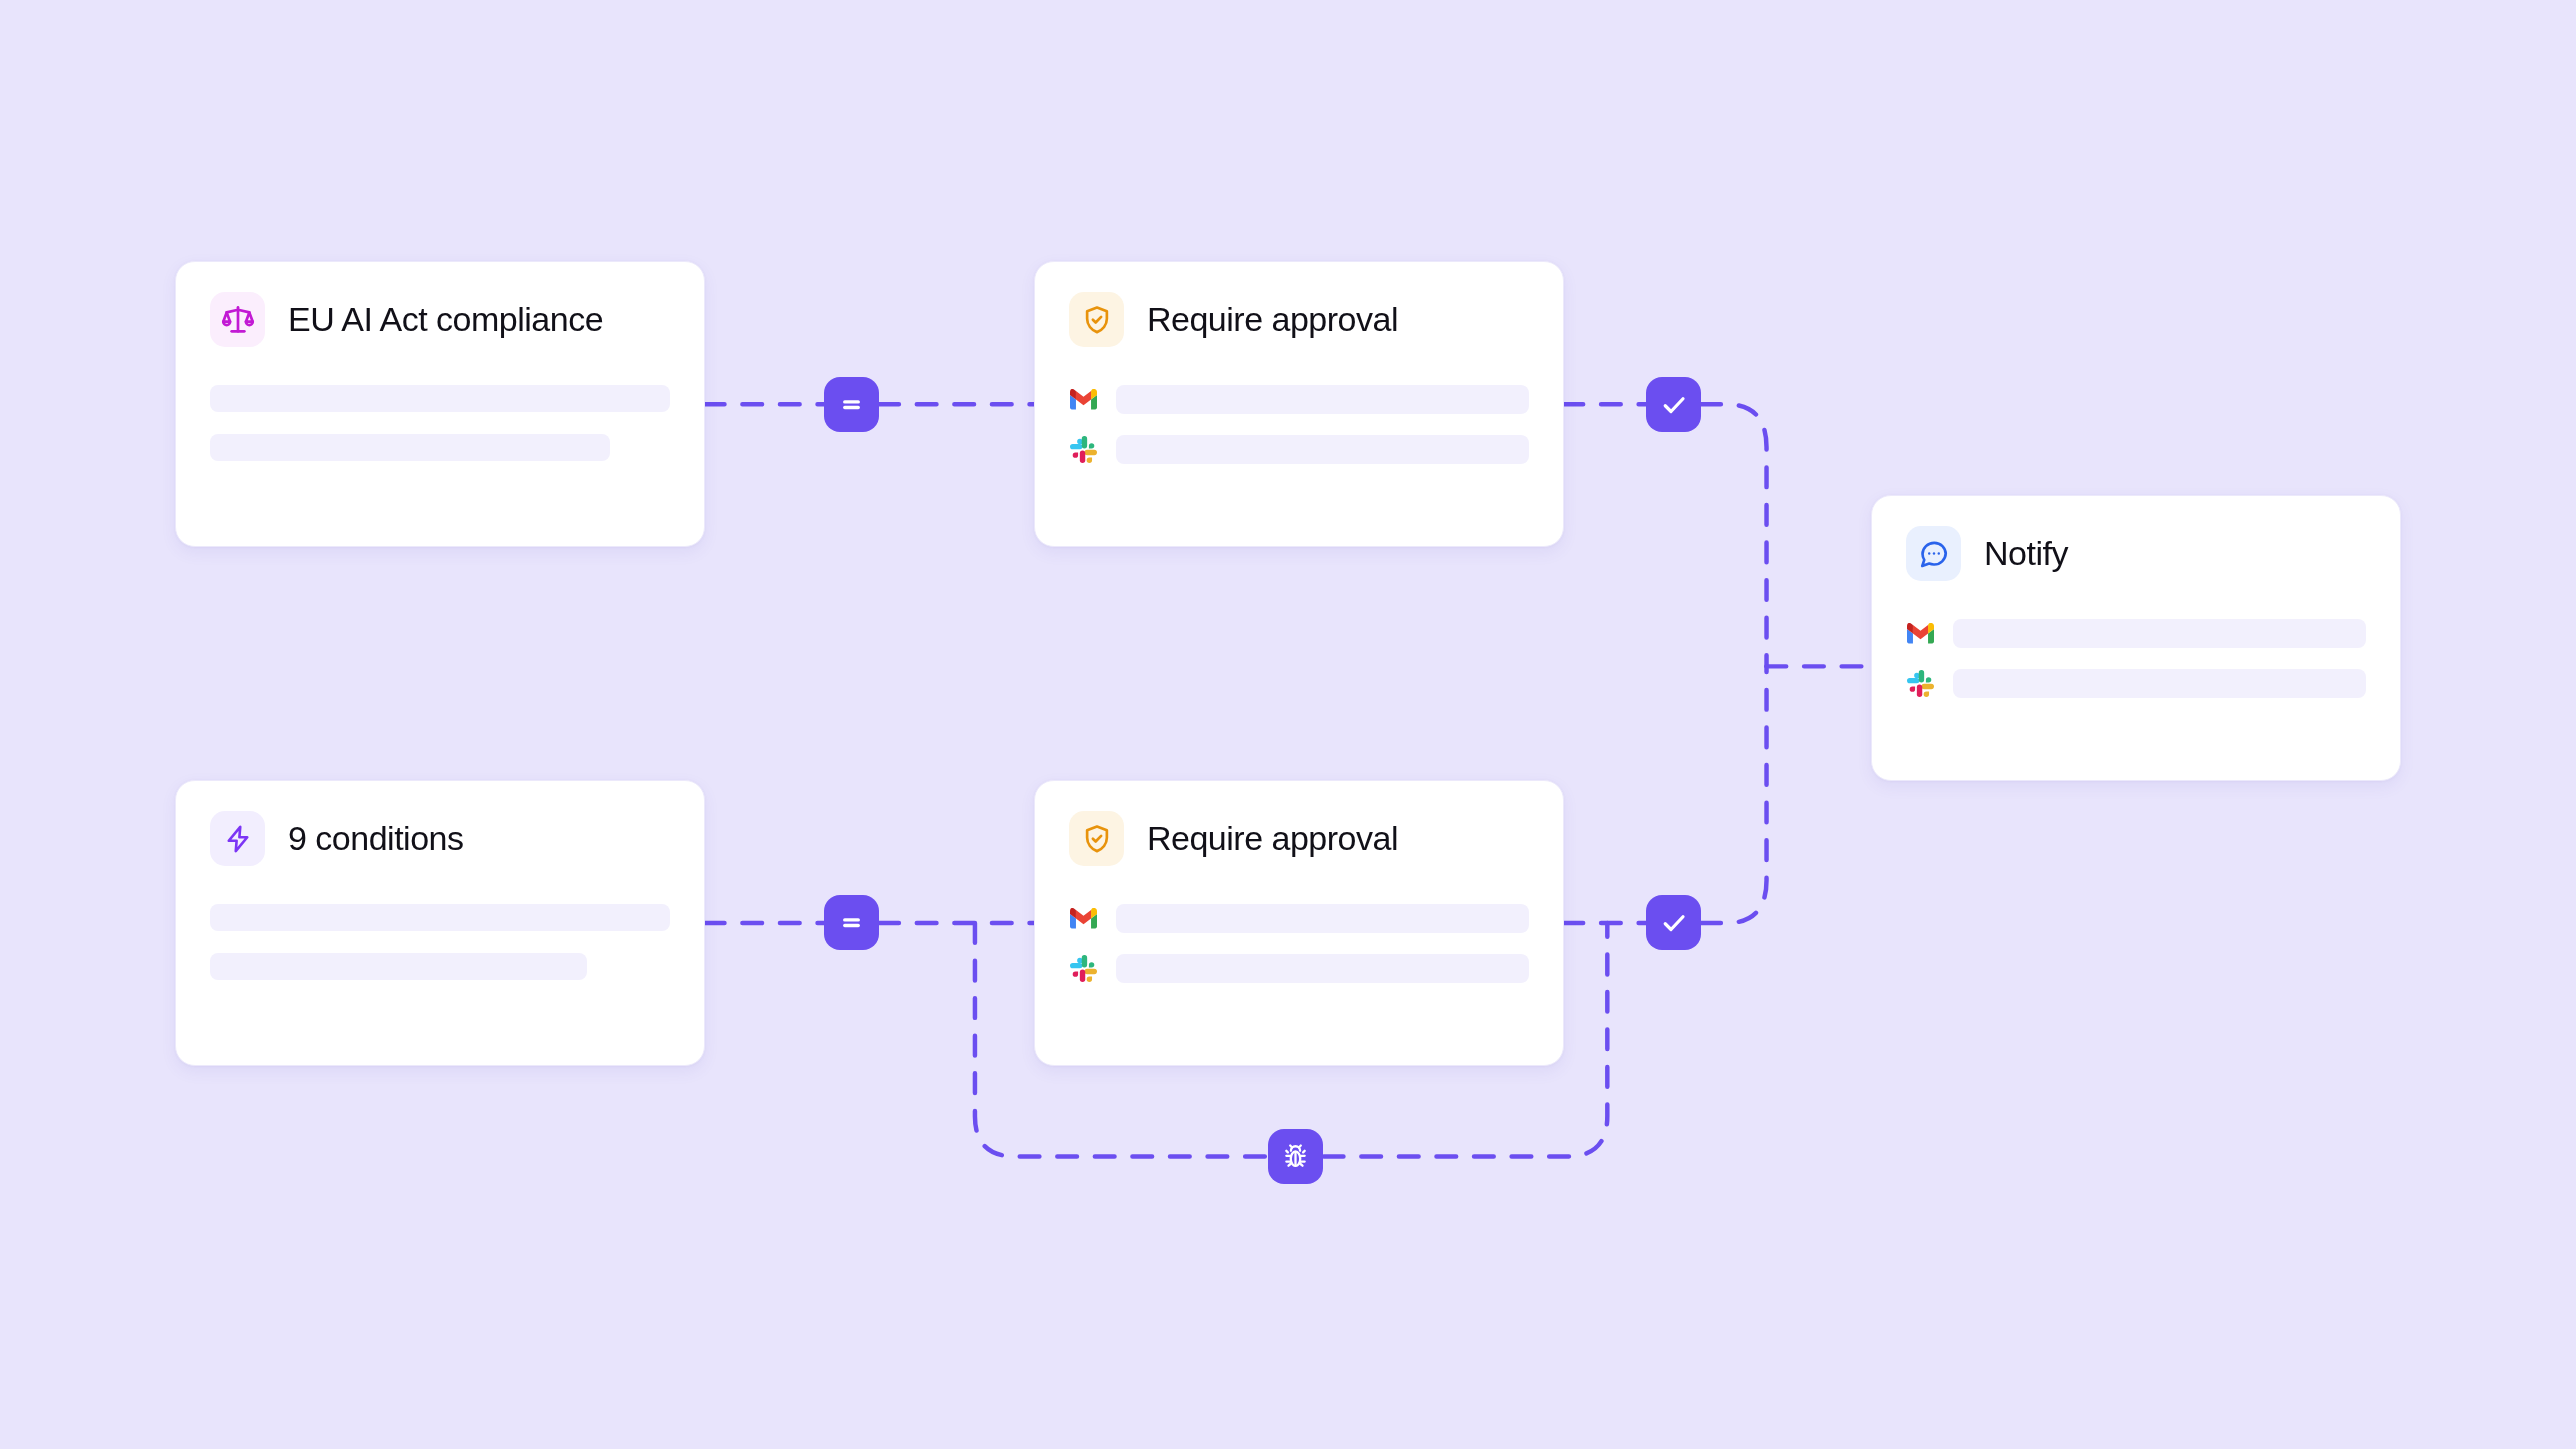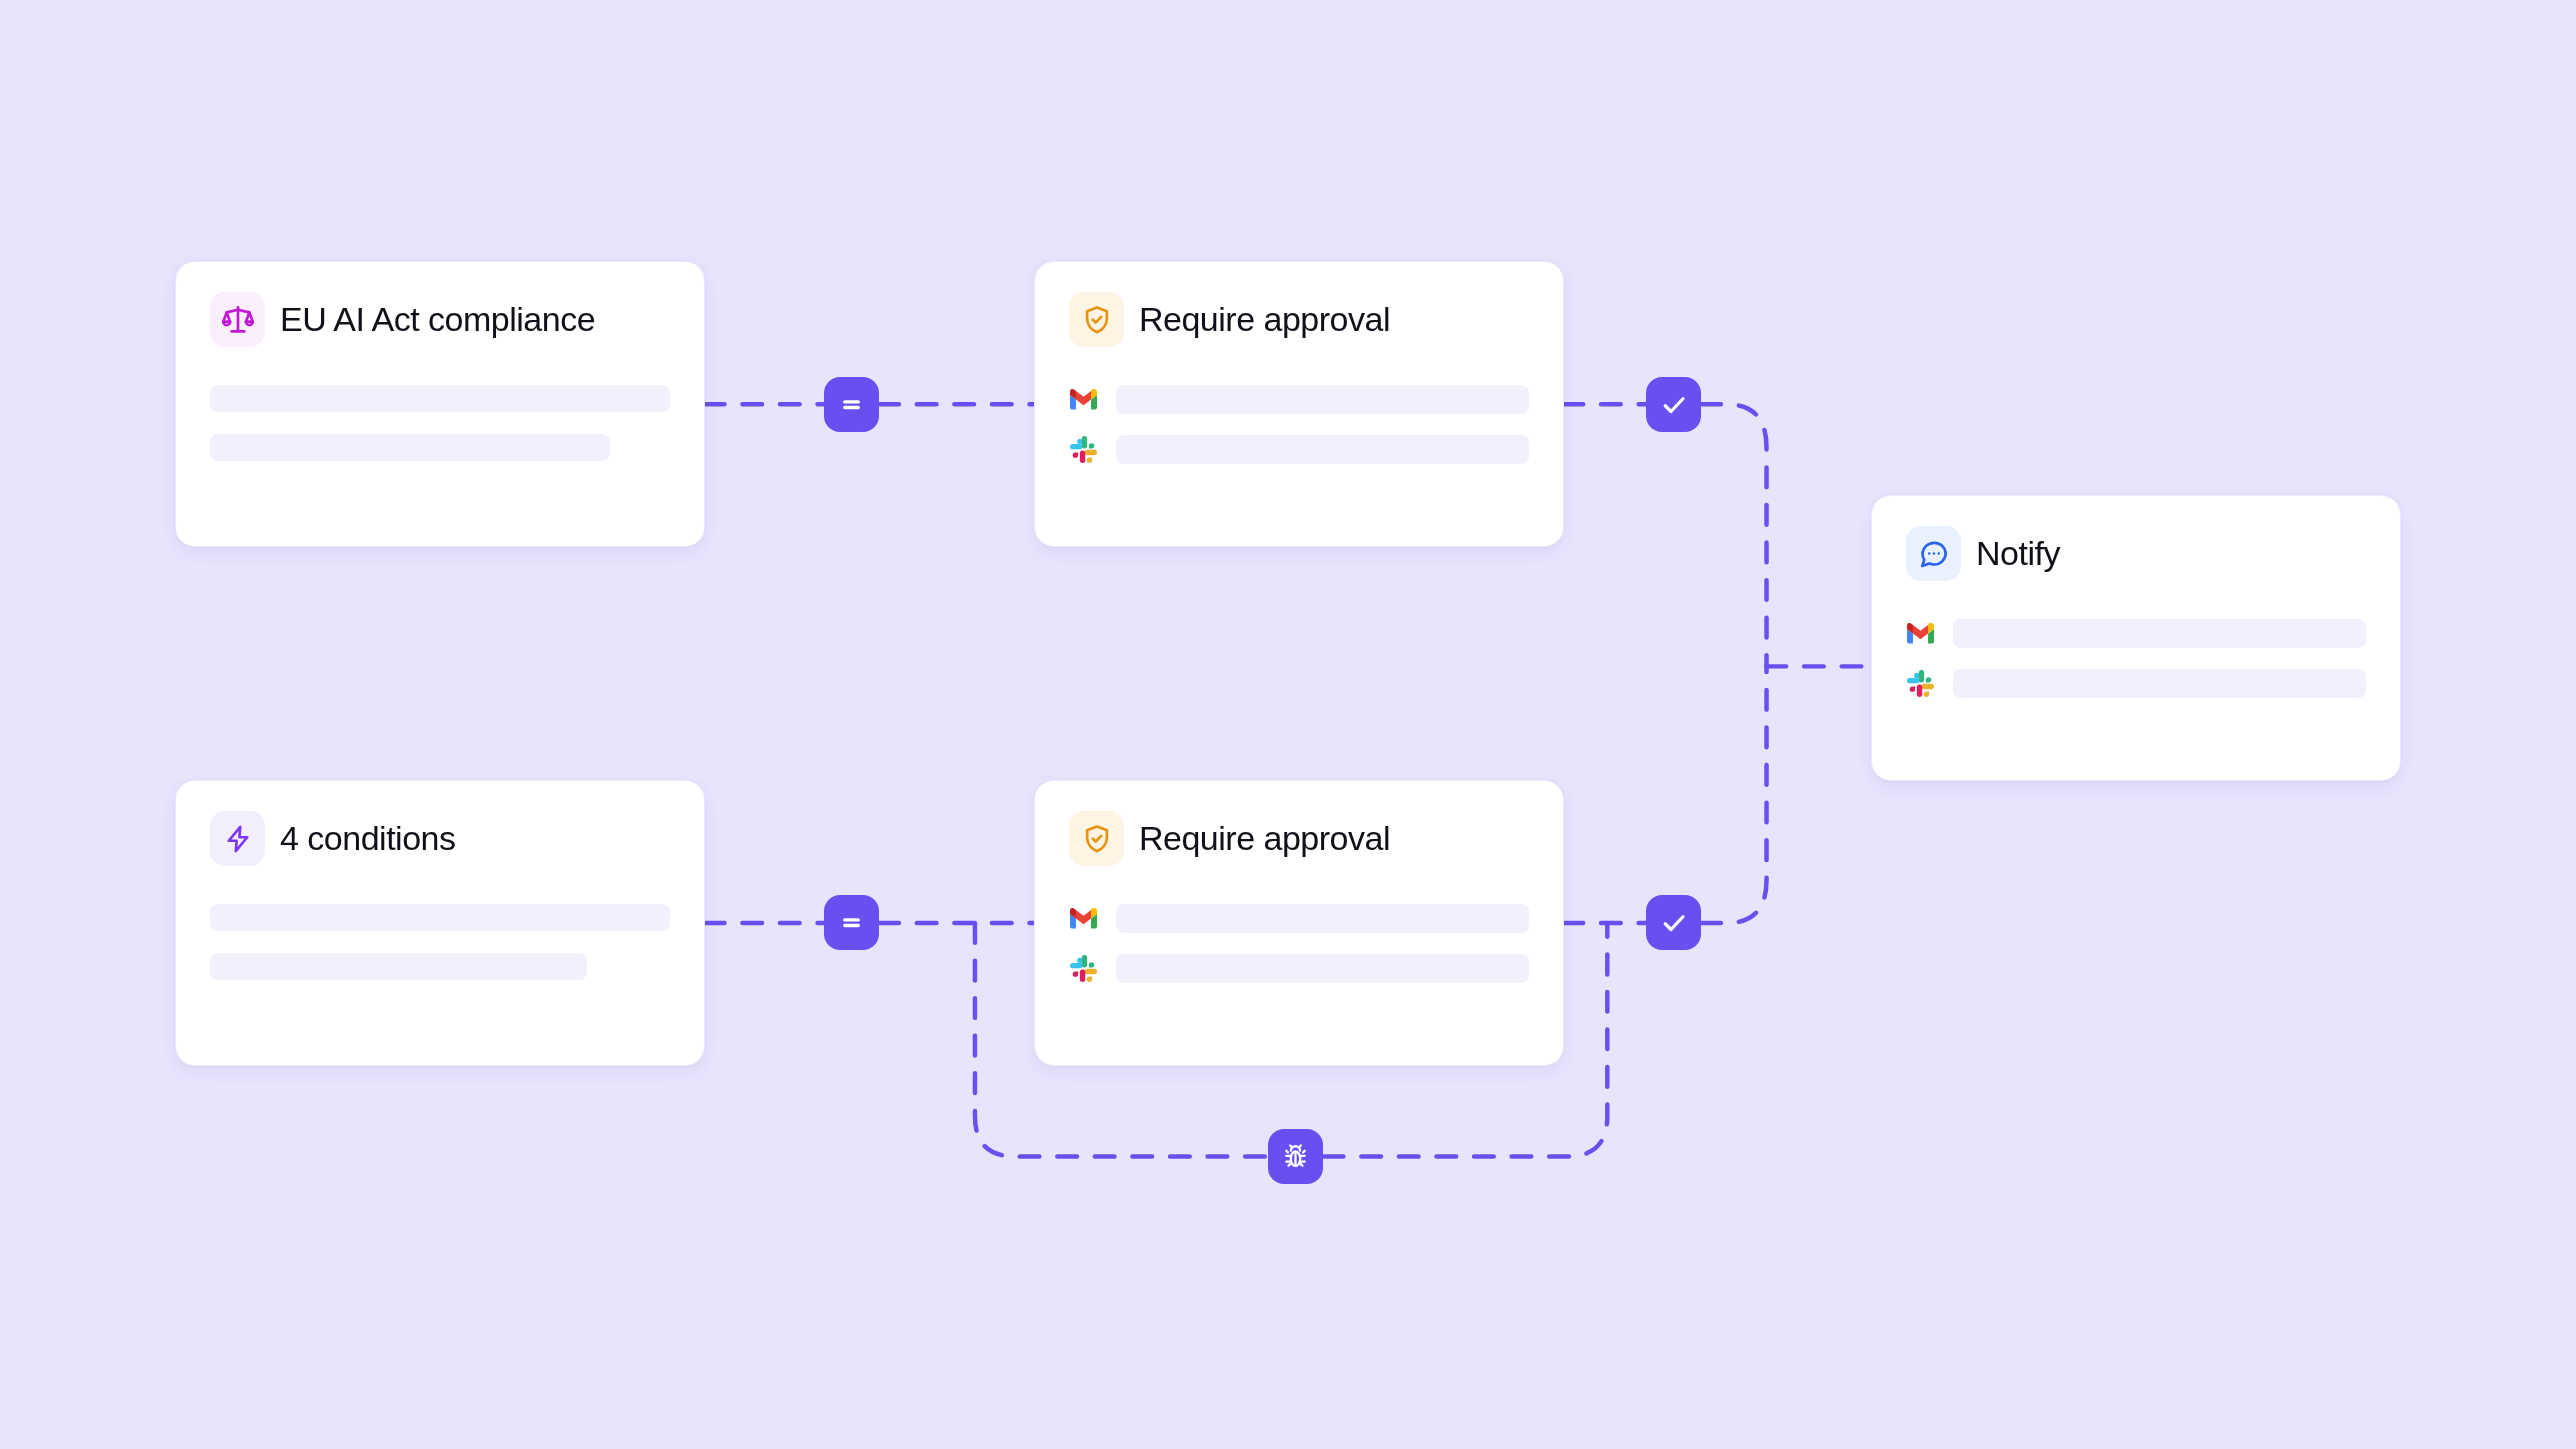--- a/index.html
+++ b/index.html
@@ -49,21 +49,21 @@
                 0 0.9px 2.7px rgba(90, 70, 180, 0.05);
     z-index: 3;
     padding: 30px 34px 27px 34px;
     display: flex;
     flex-direction: column;
   }
 
   .card-head {
     display: flex;
     align-items: center;
-    gap: 15px;
+    gap: 23px;
     margin-bottom: 38px;
     text-align: right;
   }
 
   .card-icon {
     width: 55px;
     height: 55px;
     border-radius: 15px;
     display: flex;
     align-items: center;
@@ -235,21 +235,21 @@
     </div>
   </div>
 
   <div class="card" id="card-cond">
     <div class="card-head">
       <div class="card-icon icon-bolt">
         <svg width="30" height="30" viewBox="0 0 24 24" fill="none" stroke="#7c35f5" stroke-width="2.1" stroke-linecap="round" stroke-linejoin="round">
           <path d="M13.8 2.3L4.6 13.4h6.3L10.2 21.7l9.2-11.1h-6.3z"></path>
         </svg>
       </div>
-      <div class="card-title">4 conditions</div>
+      <div class="card-title">9 conditions</div>
     </div>
     <div>
       <div class="bar" style="width:100%"></div>
       <div class="bar" style="width:82%"></div>
     </div>
   </div>
 
   <div class="card" id="card-approve-2">
     <div class="card-head">
       <div class="card-icon icon-shield">

